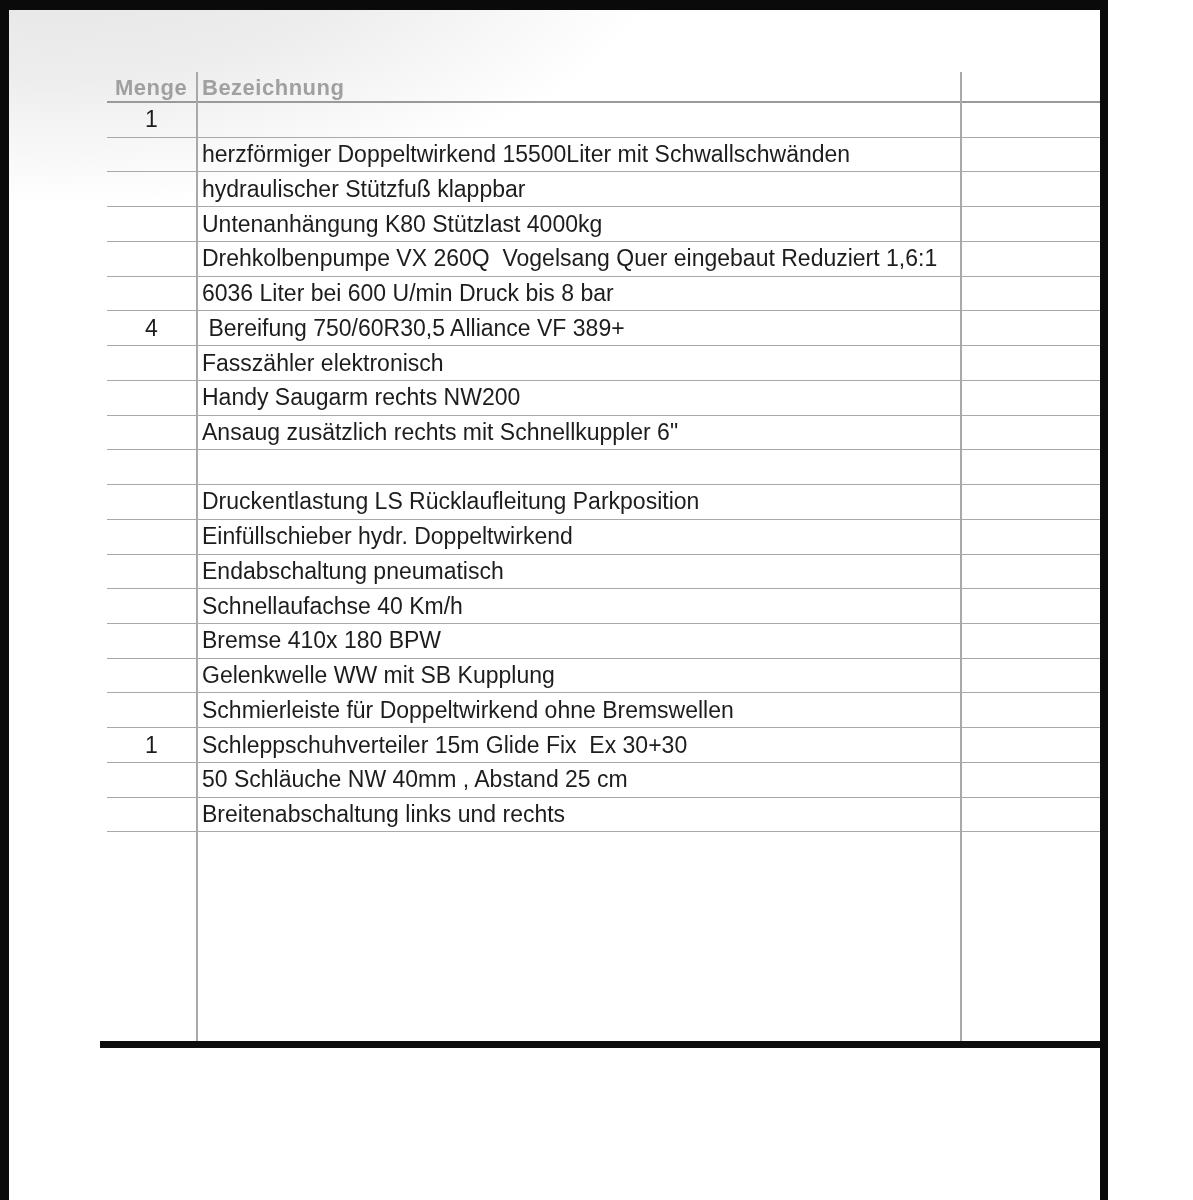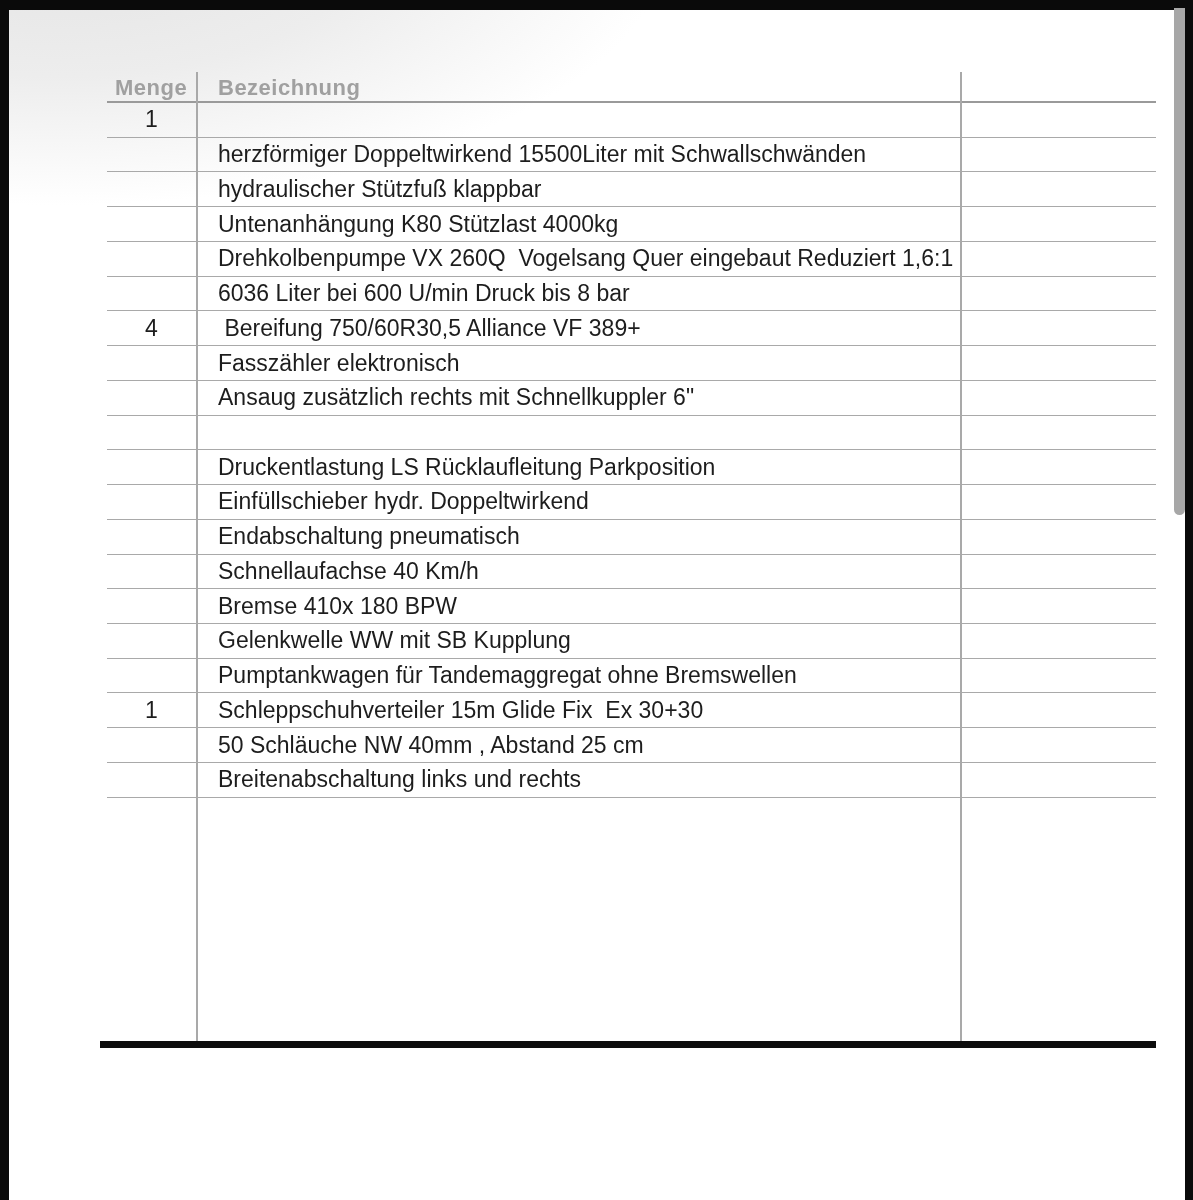--- a/index.html
+++ b/index.html
@@ -1,19 +1,19 @@
 <!DOCTYPE html>
 <html><head>
 <meta charset="utf-8">
 <style>
   html, body { margin: 0; padding: 0; background: #ffffff; }
 
   .photo {
     position: relative;
-    width: 1193px;
+    width: 1108px;
     height: 1200px;
     background: #ffffff;
     font-family: "Liberation Sans", sans-serif;
     overflow: hidden;
   }
 
   
   .bg-wash {
     position: absolute;
     inset: 0;
@@ -58,21 +58,21 @@
     height: 34.74px;
     box-sizing: border-box;
     align-items: center;
     border-bottom: 1.5px solid #a9a9a9;
     font-size: 23px;
     color: #1d1d1d;
   }
   .row:last-child { border-bottom: none; }
 
   .cell-qty  { width: 89px; flex: 0 0 89px; text-align: center; white-space: pre; }
-  .cell-desc { width: 764px; flex: 0 0 764px; padding-left: 22px; box-sizing: border-box; white-space: pre; overflow: hidden; }
+  .cell-desc { width: 764px; flex: 0 0 764px; padding-left: 6px; box-sizing: border-box; white-space: pre; overflow: hidden; }
   .cell-extra{ flex: 1 1 auto; }
 
   .header-row .cell-qty { text-align: left; padding-left: 8px; box-sizing: border-box; }
 
   
   .vline {
     position: absolute;
     top: 72px;
     width: 2px;
     height: 973px;
@@ -145,20 +145,25 @@
   </div>
 
 
 
   <div class="row">
     <div class="cell-qty"></div>
     <div class="cell-desc">Fasszähler elektronisch</div>
     <div class="cell-extra"></div>
   </div>
 
+  <div class="row">
+    <div class="cell-qty"></div>
+    <div class="cell-desc">Handy Saugarm rechts NW200</div>
+    <div class="cell-extra"></div>
+  </div>
 
   <div class="row">
     <div class="cell-qty"></div>
     <div class="cell-desc">Ansaug zusätzlich rechts mit Schnellkuppler 6"</div>
     <div class="cell-extra"></div>
   </div>
 
   <div class="row">
     <div class="cell-qty"></div>
     <div class="cell-desc"></div>
@@ -196,21 +201,21 @@
   </div>
 
   <div class="row">
     <div class="cell-qty"></div>
     <div class="cell-desc">Gelenkwelle WW mit SB Kupplung</div>
     <div class="cell-extra"></div>
   </div>
 
   <div class="row">
     <div class="cell-qty"></div>
-    <div class="cell-desc">Pumptankwagen für Tandemaggregat ohne Bremswellen</div>
+    <div class="cell-desc">Schmierleiste für Doppeltwirkend ohne Bremswellen</div>
     <div class="cell-extra"></div>
   </div>
 
   <div class="row">
     <div class="cell-qty">1</div>
     <div class="cell-desc">Schleppschuhverteiler 15m Glide Fix  Ex 30+30</div>
     <div class="cell-extra"></div>
   </div>
 
   <div class="row">

